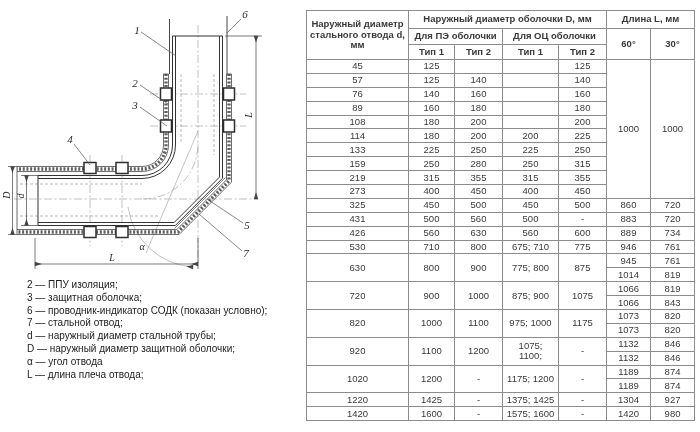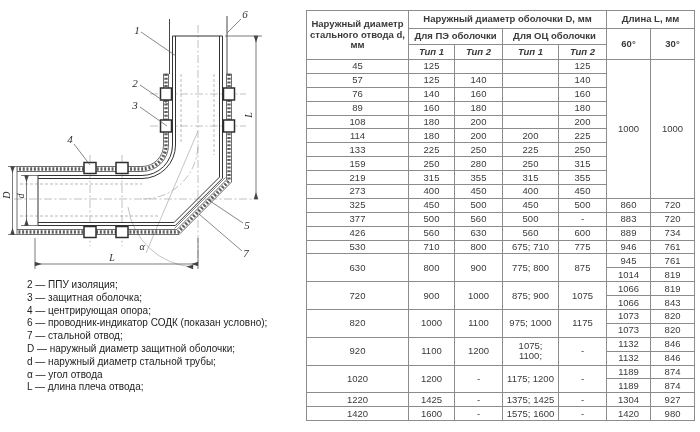--- a/index.html
+++ b/index.html
@@ -8,21 +8,21 @@
   .fig-col{width:306px;flex:0 0 306px;}
   .fig-col svg{display:block;margin-top:3px;}
   .legend{margin:2px 0 0 27px;font-size:10px;line-height:12.8px;color:#222;}
   .tbl-col{width:390px;flex:0 0 390px;margin-top:10px;}
   table{border-collapse:collapse;width:388px;table-layout:fixed;}
   th,td{border:1px solid #8c8c8c;text-align:center;vertical-align:middle;color:#3a3a3a;padding:0 1px;overflow:hidden;}
   th{font-size:9.5px;font-weight:bold;line-height:1.12;}
   td{font-size:9.5px;height:12.9px;line-height:1.05;white-space:pre-line;}
   tr.h1 th{height:17px;}
   tr.h2 th{height:15px;}
-  tr.h3 th{height:14px;font-style:italic;}
+  tr.h3 th{height:14px;}
   .dia-line{stroke:#3e3e3e;fill:none;}
   text{fill:#2e2e2e;}
   .callout{font:italic 11px "Liberation Serif",serif;}
   .dimlbl{font:italic 10px "Liberation Serif",serif;}
 </style>
 </head>
 <body>
 
 <div class="page">
 
@@ -137,25 +137,24 @@
         <text class="dimlbl" transform="rotate(-90 251.5 112)" x="251.5" y="112">L</text>
         <text class="dimlbl" transform="rotate(-90 9.5 192)" x="9.5" y="192">D</text>
         <text class="dimlbl" transform="rotate(-90 24 193)" x="24" y="193">d</text>
         <text class="dimlbl" x="142" y="247">α</text>
       </g>
     </svg>
 
     <div class="legend">
       <div>2 — ППУ изоляция;</div>
       <div>3 — защитная оболочка;</div>
-      <div>4 — центрирующая опора;</div>
       <div>6 — проводник-индикатор СОДК (показан условно);</div>
       <div>7 — стальной отвод;</div>
+      <div>d — наружный диаметр стальной трубы;</div>
       <div>D — наружный диаметр защитной оболочки;</div>
-      <div>d — наружный диаметр стальной трубы;</div>
       <div>α — угол отвода</div>
       <div>L — длина плеча отвода;</div>
     </div>
   </div>
 
   <div class="tbl-col">
     <table>
       <colgroup>
         <col style="width:102px">
           <col style="width:46px">
@@ -260,21 +259,21 @@
           <tr>
             <td>325</td>
             <td>450</td>
             <td>500</td>
             <td>450</td>
             <td>500</td>
             <td>860</td>
             <td>720</td>
           </tr>
           <tr>
-            <td>377</td>
+            <td>431</td>
             <td>500</td>
             <td>560</td>
             <td>500</td>
             <td>-</td>
             <td>883</td>
             <td>720</td>
           </tr>
           <tr>
             <td>426</td>
             <td>560</td>

